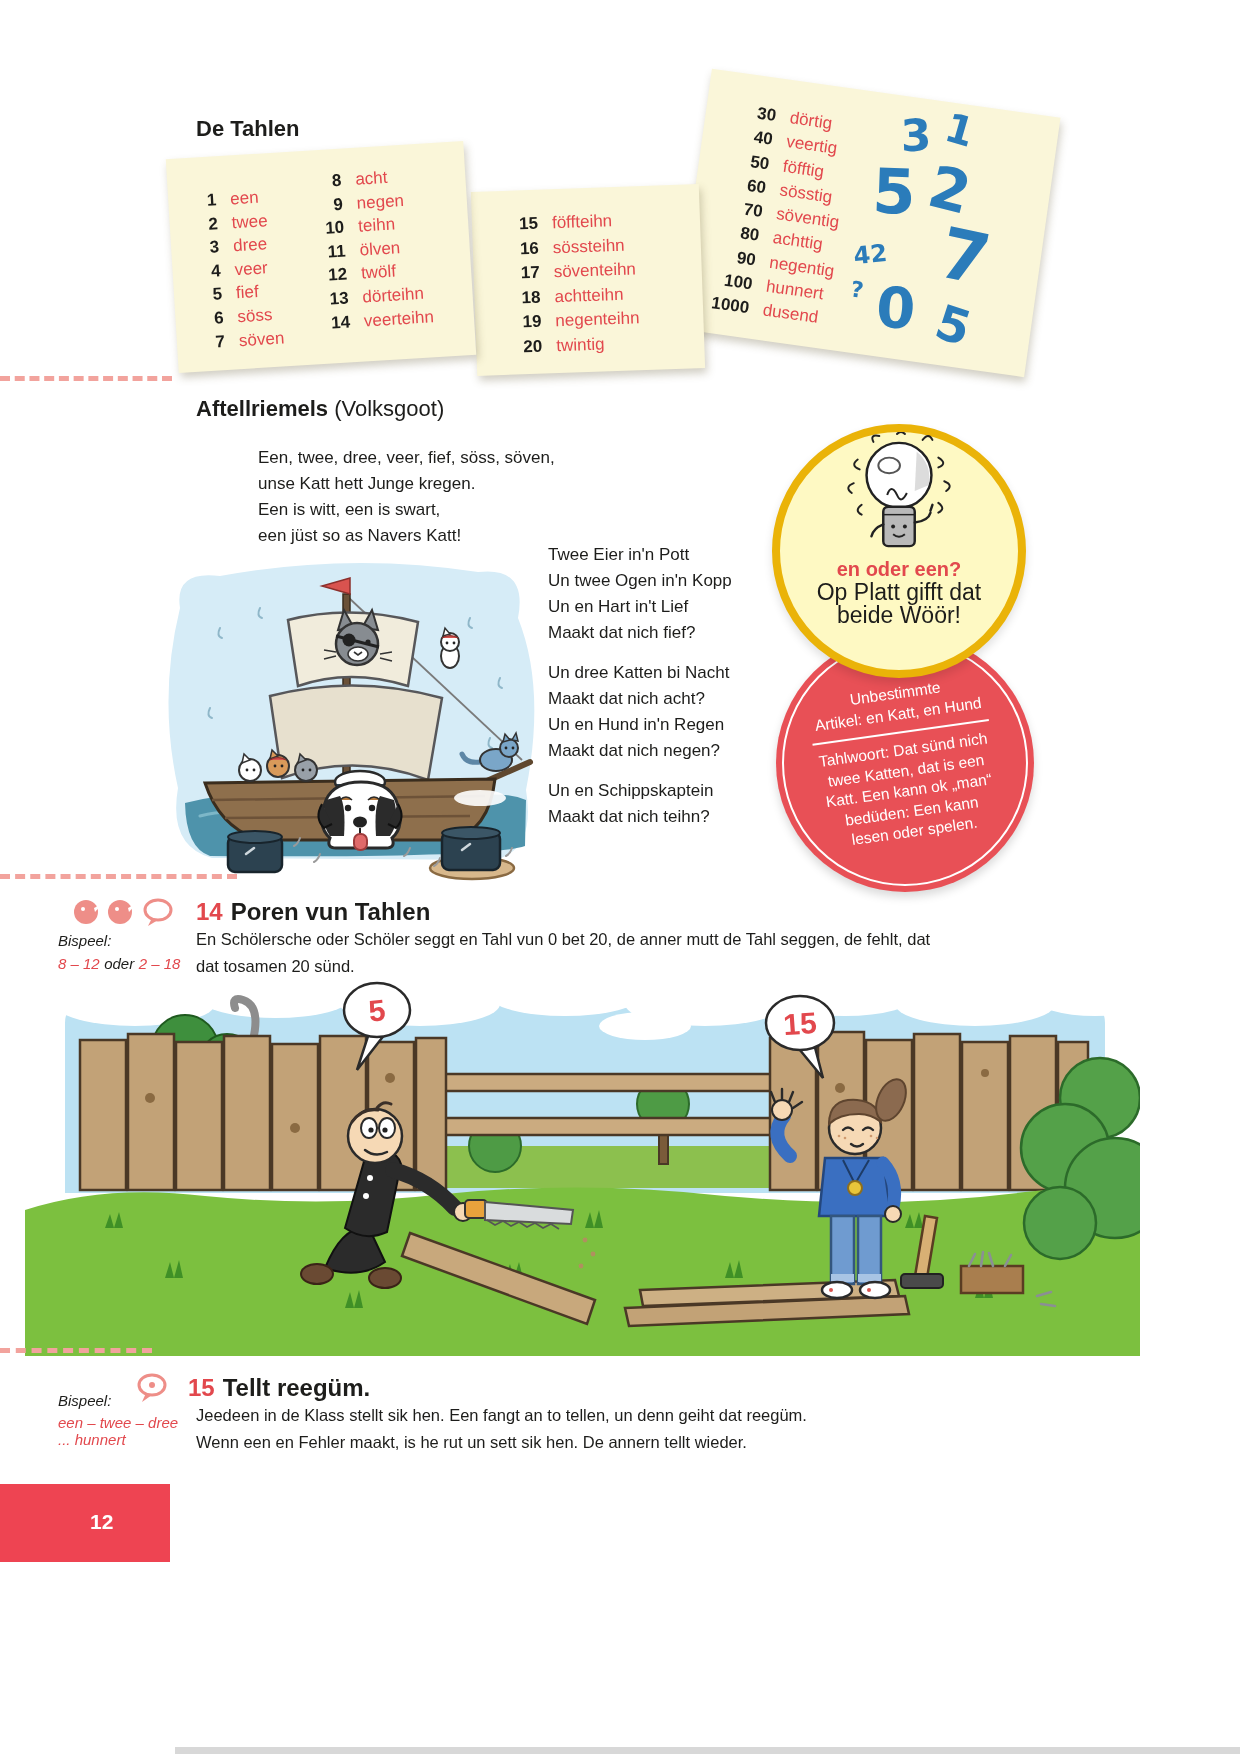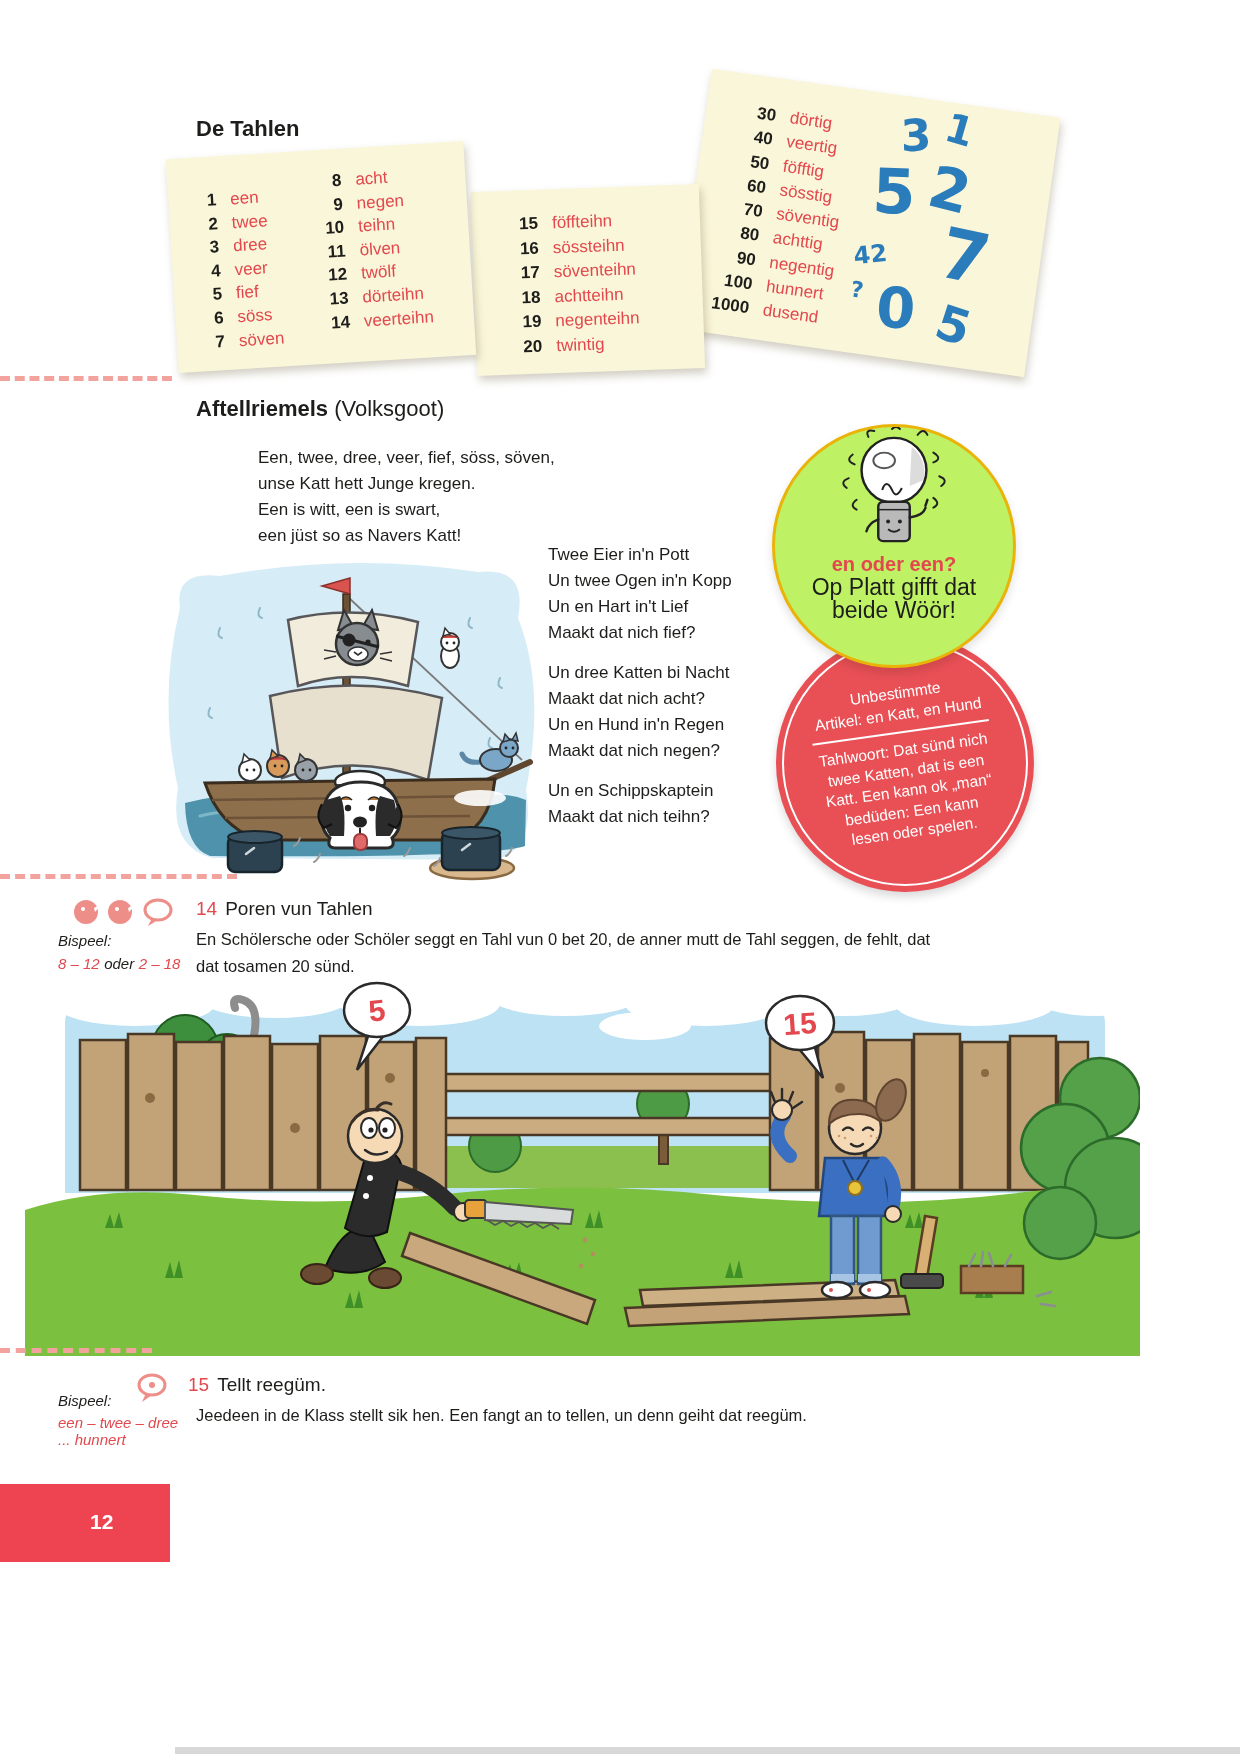--- a/index.html
+++ b/index.html
@@ -3,21 +3,21 @@
 <meta charset="utf-8">
 <style>
   html,body{margin:0;padding:0;background:#fff;}
   #page{position:relative;width:1240px;height:1754px;background:#fff;overflow:hidden;
         font-family:"Liberation Sans","DejaVu Sans",sans-serif;color:#1d1d1b;}
   .abs{position:absolute;}
 
   
   .h-main{font-size:22px;font-weight:bold;color:#1d1d1b;}
   .h-note{font-weight:normal;}
-  .h-sec{font-size:19px;font-weight:normal;}
+  .h-sec{font-size:24px;font-weight:bold;}
   .h-sec .secnum{color:#e2484d;margin-right:8px;}
 
   
   .card{position:absolute;background:#faf6d9;box-shadow:2px 5px 9px rgba(90,80,40,.28);}
   .num-row{display:flex;align-items:baseline;font-size:17px;line-height:23.6px;}
   .num-row .n{font-weight:bold;color:#1d1d1b;text-align:right;}
   .num-row .w{color:#e2484d;margin-left:14px;}
   .c1 .n{width:22px;}
   .c2 .n{width:30px;}
   .c3 .n{width:48px;}
@@ -27,22 +27,22 @@
   .doodle-num{position:absolute;color:#2b7cba;font-weight:bold;font-family:"DejaVu Sans",sans-serif;
               line-height:1;}
 
   
   .dash{position:absolute;height:0;border-top:5px dashed #f2a39d;}
 
   
   .poem{font-size:17px;line-height:26px;color:#1d1d1b;}
 
   
-  .tipcircle{position:absolute;width:238px;height:238px;border-radius:50%;background:#bef264;
-             border:3px solid #eab308;box-shadow:0 5px 10px rgba(0,0,0,.12);
+  .tipcircle{position:absolute;width:238px;height:238px;border-radius:50%;background:#fef9c3;
+             border:8px solid #eab308;box-shadow:0 5px 10px rgba(0,0,0,.12);
              display:flex;flex-direction:column;align-items:center;text-align:center;z-index:5;}
   .tip-title{color:#e2484d;font-weight:bold;font-size:20px;margin-top:2px;}
   .tip-line{font-size:23px;line-height:23px;text-align:right;}
 
   
   .redcircle{position:absolute;width:258px;height:258px;border-radius:50%;background:#e85056;
              box-shadow:0 5px 10px rgba(0,0,0,.15);z-index:4;}
   .redcircle .ring{position:absolute;inset:6px;border:2px solid #fff;border-radius:50%;}
   .redcircle .content{position:absolute;inset:18px;transform:rotate(-8deg);color:#fff;
                       font-size:15.5px;line-height:20.5px;text-align:center;
@@ -616,20 +616,21 @@
   <div class="bispeel-red">een – twee – dree</div>
       <div class="bispeel-red">... hunnert</div>
     </div>
 
   <div class="abs h-sec" style="left:188px;top:1374px;">
     <span class="secnum">15</span><span>Tellt reegüm.</span>
   </div>
   <div class="abs bodytext" style="left:196px;top:1402px;width:812px;">
 
   <div>Jeedeen in de Klass stellt sik hen. Een fangt an to tellen, un denn geiht dat reegüm.</div>
+      <div>Wenn een en Fehler maakt, is he rut un sett sik hen. De annern tellt wieder.</div>
     </div>
 
   <div class="pagebox">
     <span>12</span>
   </div>
   <div class="bottombar"></div>
 
 </div>
 
 </body></html>

